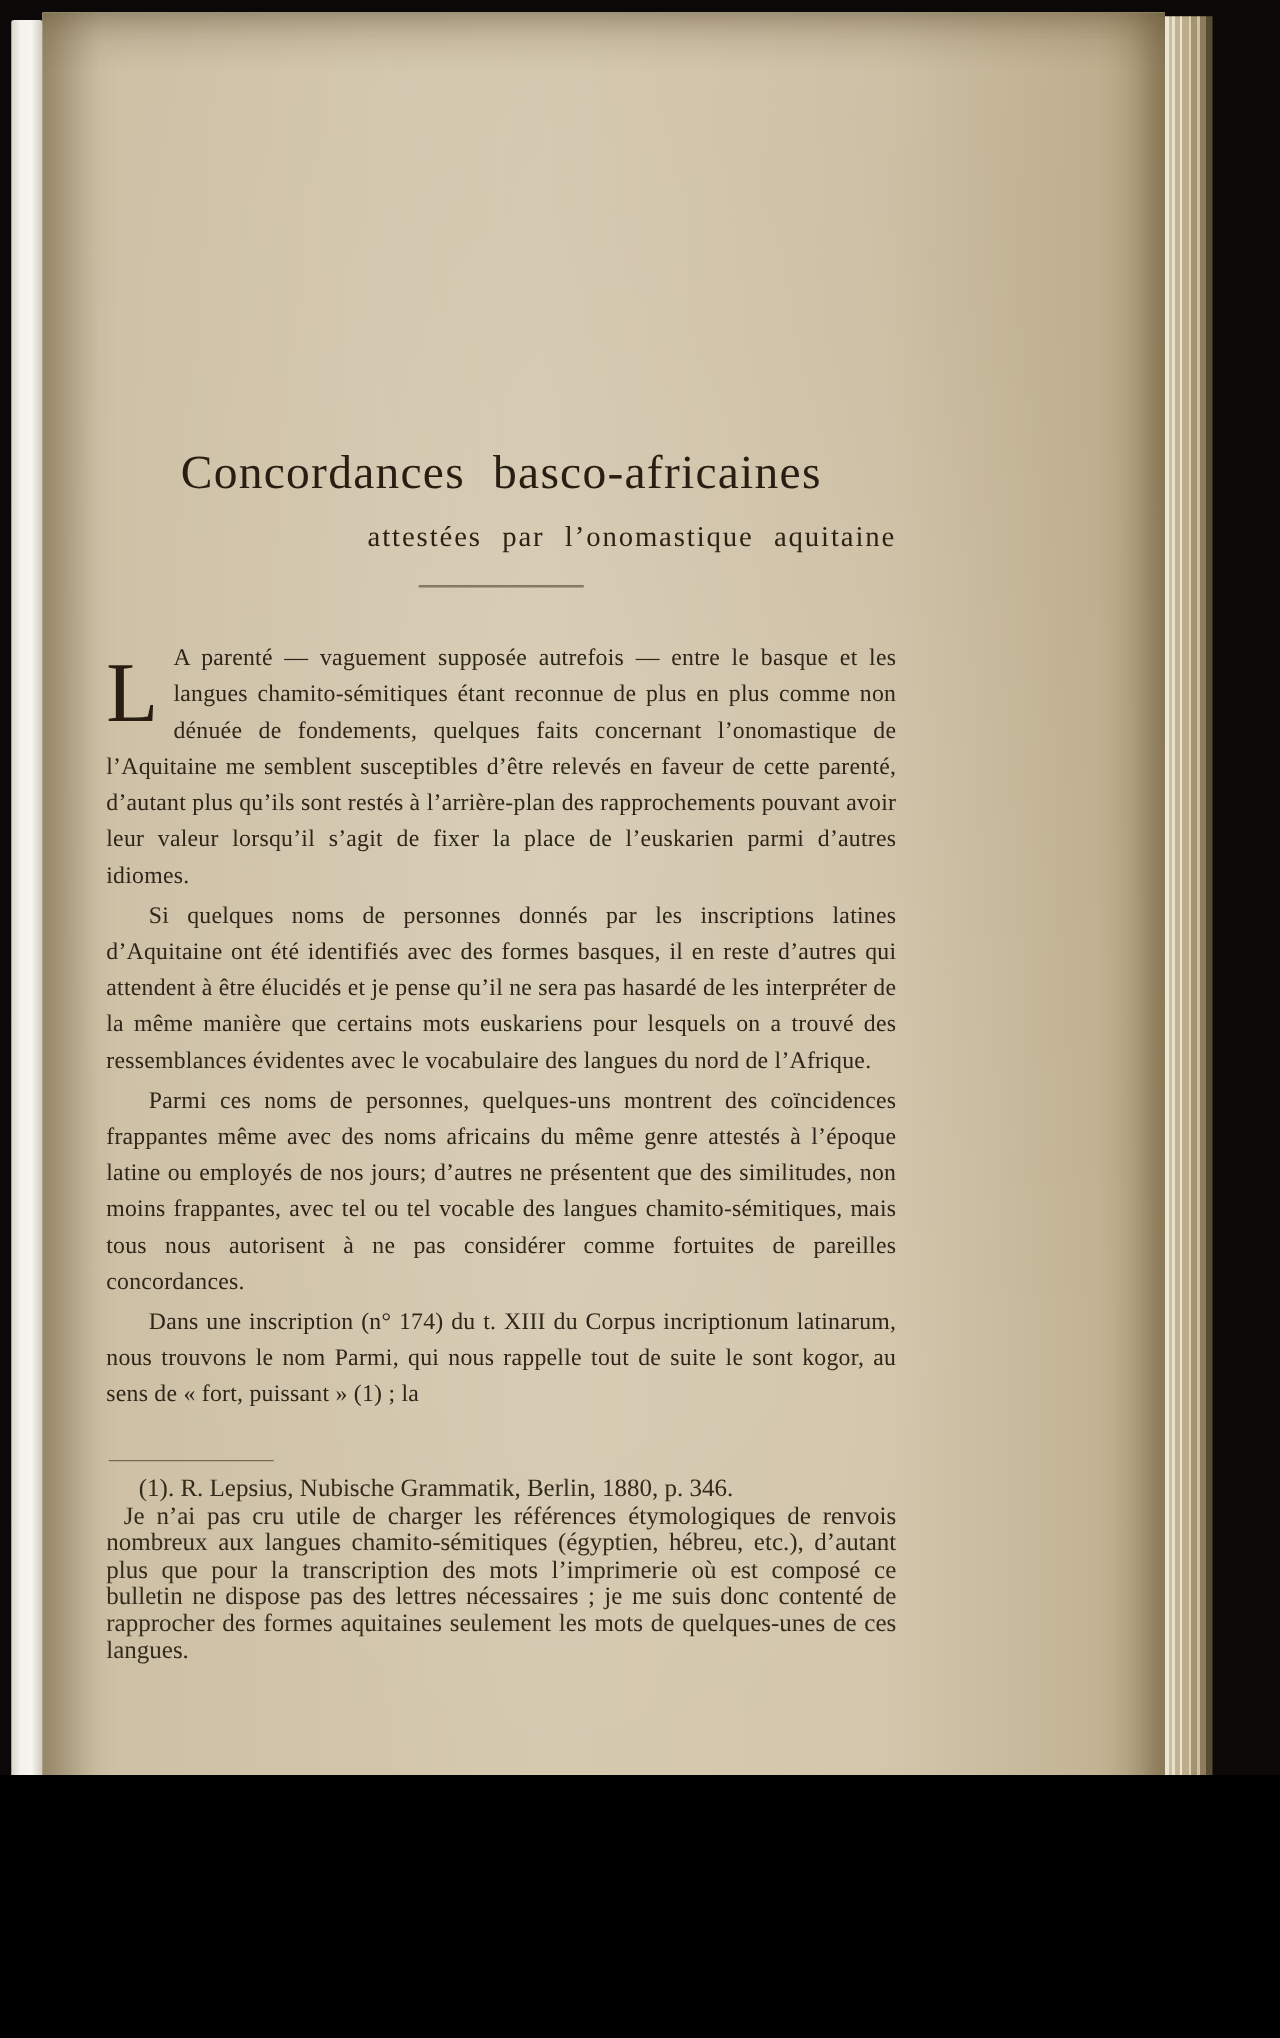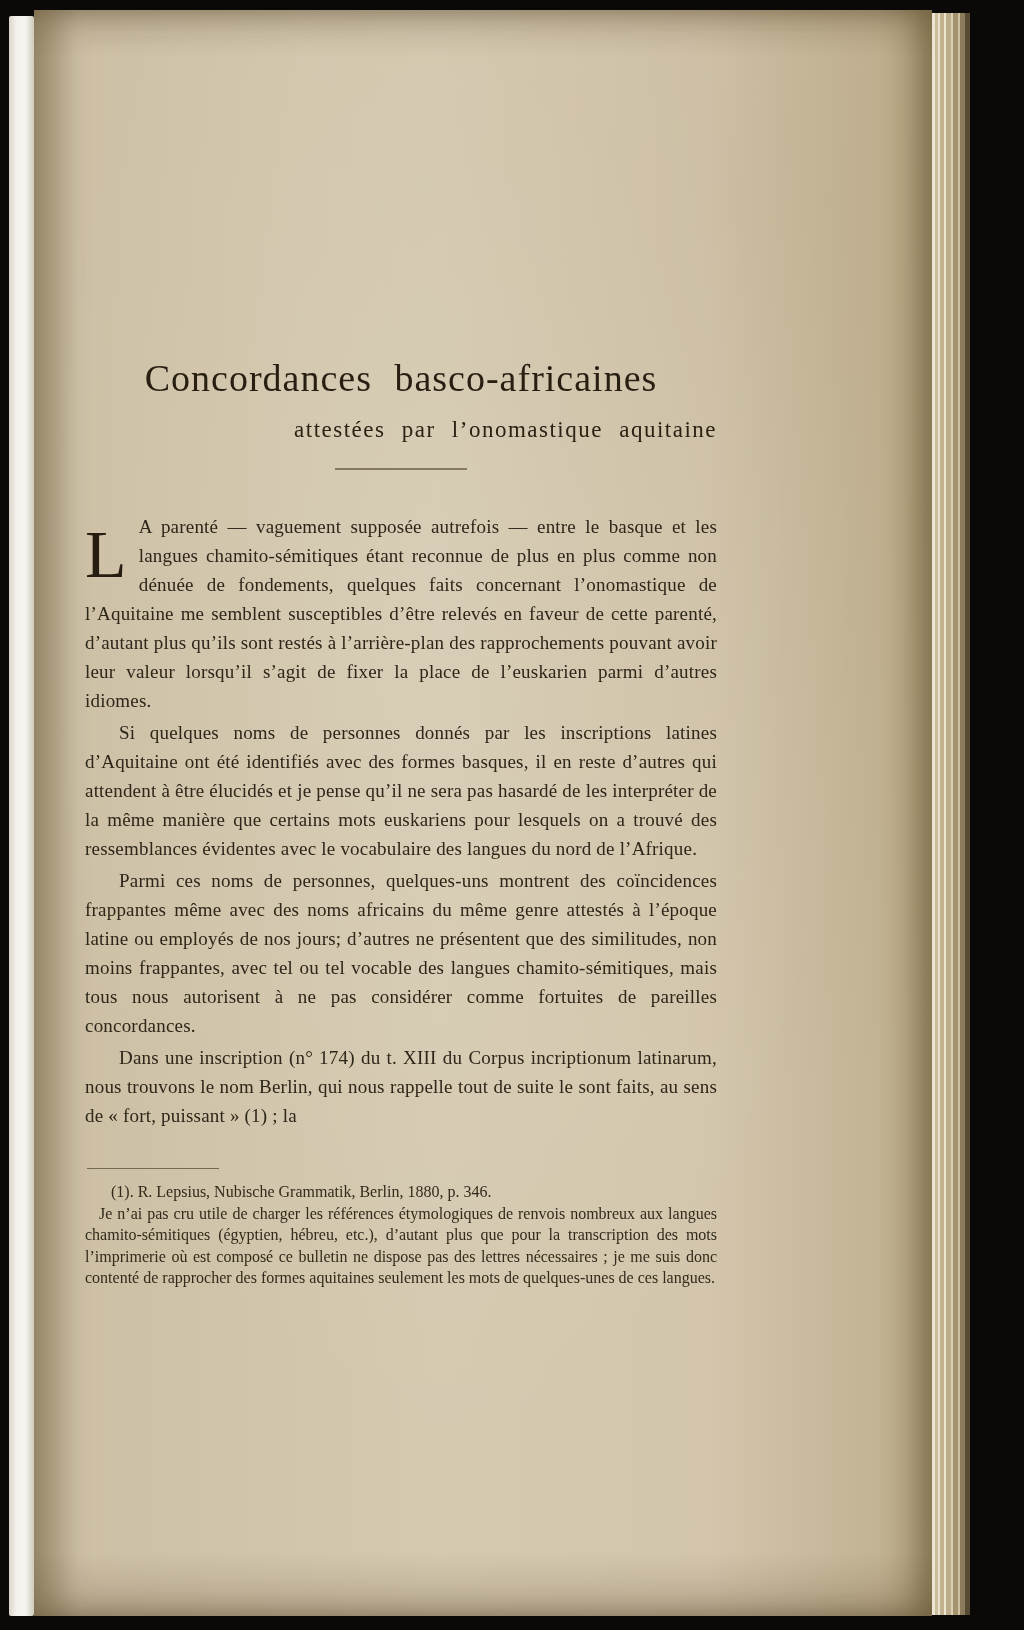--- a/index.html
+++ b/index.html
@@ -1,18 +1,18 @@
 <!DOCTYPE html>
 <html><head>
 <meta charset="utf-8">
 <style>
   html,body{margin:0;padding:0;background:#000;}
   .scan{
     position:relative;
-    width:1024px;height:1630px;
+    width:1024px;height:1420px;
     background:#0b0908;
     overflow:hidden;
     font-family:"Liberation Serif", serif;
   }
   
   .left-edge{
     position:absolute;left:9px;top:16px;width:25px;height:1600px;
     background:linear-gradient(to right,#d9d5ca 0%,#f4f2ec 30%,#f7f5f0 65%,#cfcabb 100%);
     border-radius:2px;
   }
@@ -80,21 +80,21 @@
     color:#271e11;
   }
   .it{}
   .footnote{margin-top:38px;}
   .footnote-rule{
     width:132px;height:1px;background:#5f5440;
     margin:0 0 12px 2px;opacity:.8;
   }
   .footnote p{
     margin:0;
-    font-size:16px;line-height:21.5px;
+    font-size:20px;line-height:21.5px;
     text-align:justify;
     color:#322a1b;
   }
   .footnote p.fn-line1{text-indent:26px;text-align:left;}
   .footnote p.fn-para{text-indent:14px;}
 </style>
 </head>
 <body>
 
 <div class="scan">
@@ -108,21 +108,21 @@
       <h2 class="subtitle">attestées par l’onomastique aquitaine</h2>
       <div class="title-rule"></div>
 
       <div class="body-text">
         <p>
           <span class="dropcap">L</span><span>A parenté — vaguement supposée autrefois — entre le basque et les langues chamito-sémitiques étant reconnue de plus en plus comme non dénuée de fondements, quelques faits concernant l’onomastique de l’Aquitaine me semblent susceptibles d’être relevés en faveur de cette parenté, d’autant plus qu’ils sont restés à l’arrière-plan des rapprochements pouvant avoir leur valeur lorsqu’il s’agit de fixer la place de l’euskarien parmi d’autres idiomes.</span>
         </p>
         <p class="indent">Si quelques noms de personnes donnés par les inscriptions latines d’Aquitaine ont été identifiés avec des formes basques, il en reste d’autres qui attendent à être élucidés et je pense qu’il ne sera pas hasardé de les interpréter de la même manière que certains mots euskariens pour lesquels on a trouvé des ressemblances évidentes avec le vocabulaire des langues du nord de l’Afrique.</p>
         <p class="indent">Parmi ces noms de personnes, quelques-uns montrent des coïncidences frappantes même avec des noms africains du même genre attestés à l’époque latine ou employés de nos jours; d’autres ne présentent que des similitudes, non moins frappantes, avec tel ou tel vocable des langues chamito-sémitiques, mais tous nous autorisent à ne pas considérer comme fortuites de pareilles concordances.</p>
         <p class="indent">
-          <span>Dans une inscription (n° 174) du t. XIII du </span><span class="it">Corpus incriptionum latinarum</span><span>, nous trouvons le nom </span><span class="it">Berlin</span><span>, qui nous rappelle tout de suite le sont </span><span class="it">faits</span><span>, au sens de « fort, puissant » (1) ; la</span>
+          <span>Dans une inscription (n° 174) du t. XIII du </span><span class="it">Corpus incriptionum latinarum</span><span>, nous trouvons le nom </span><span class="it">Parmi</span><span>, qui nous rappelle tout de suite le sont </span><span class="it">kogor</span><span>, au sens de « fort, puissant » (1) ; la</span>
         </p>
       </div>
 
       <div class="footnote">
         <div class="footnote-rule"></div>
         <p class="fn-line1">
           <span>(1). R. Lepsius, </span><span class="it">Nubische Grammatik</span><span>, Berlin, 1880, p. 346.</span>
         </p>
         <p class="fn-para">Je n’ai pas cru utile de charger les références étymologiques de renvois nombreux aux langues chamito-sémitiques (égyptien, hébreu, etc.), d’autant plus que pour la transcription des mots l’imprimerie où est composé ce bulletin ne dispose pas des lettres nécessaires ; je me suis donc contenté de rapprocher des formes aquitaines seulement les mots de quelques-unes de ces langues.</p>
       </div>

